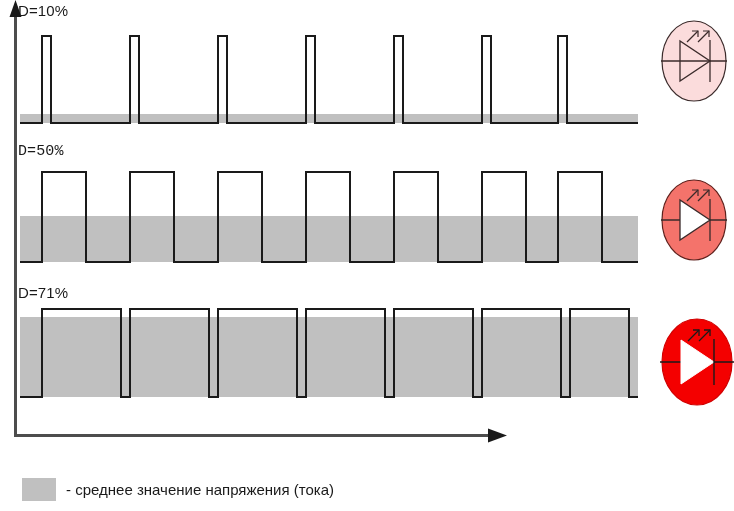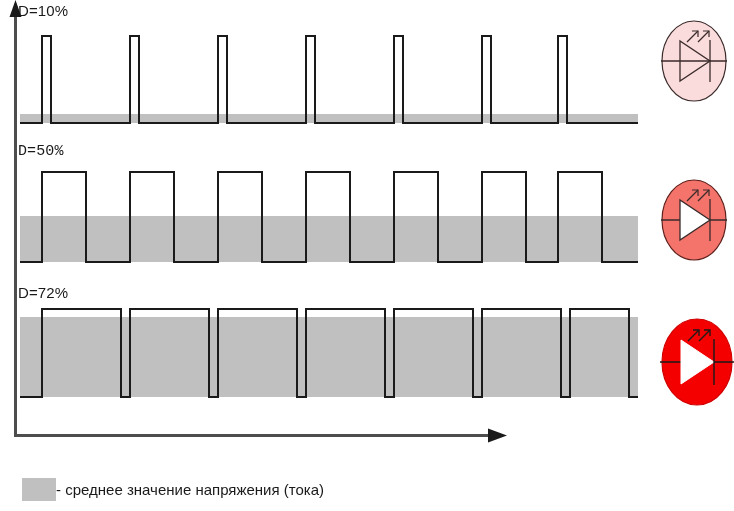--- a/index.html
+++ b/index.html
@@ -48,21 +48,21 @@
   .led-1 { left: 657px; top: 17px; }
   .led-2 { left: 657px; top: 176px; }
   .led-3 { left: 657px; top: 315px; }
 
   .legend {
     position: absolute;
     left: 22px;
     top: 478px;
     display: flex;
     align-items: center;
-    gap: 0;
+    gap: 10px;
   }
   .legend-swatch {
     width: 34px;
     height: 23px;
     background: #c0c0c0;
     flex: 0 0 auto;
   }
   .legend-text {
     font-size: 15px;
     color: #1a1a1a;
@@ -83,21 +83,21 @@
     </g>
 
     <g>
       <line x1="15" y1="435.5" x2="492" y2="435.5" stroke="#4d4d4d" stroke-width="3"></line>
       <polygon points="507,435.5 488,428.5 488,442.5" fill="#1a1a1a"></polygon>
     </g>
   </svg>
 
   <div class="row-label label-d10">D=10%</div>
   <div class="row-label label-d50">D=50%</div>
-  <div class="row-label label-d90">D=72%</div>
+  <div class="row-label label-d90">D=71%</div>
 
   <svg class="wave-svg wave-d10" width="625" height="105" viewBox="0 0 625 105">
     <rect x="5" y="89" width="618" height="9" fill="#c0c0c0"></rect>
     <path fill="none" stroke="#1a1a1a" stroke-width="2" d="M5,98 L27,98 L27,11 L36,11 L36,98
              L115,98 L115,11 L124,11 L124,98
              L203,98 L203,11 L212,11 L212,98
              L291,98 L291,11 L300,11 L300,98
              L379,98 L379,11 L388,11 L388,98
              L467,98 L467,11 L476,11 L476,98
              L543,98 L543,11 L552,11 L552,98

